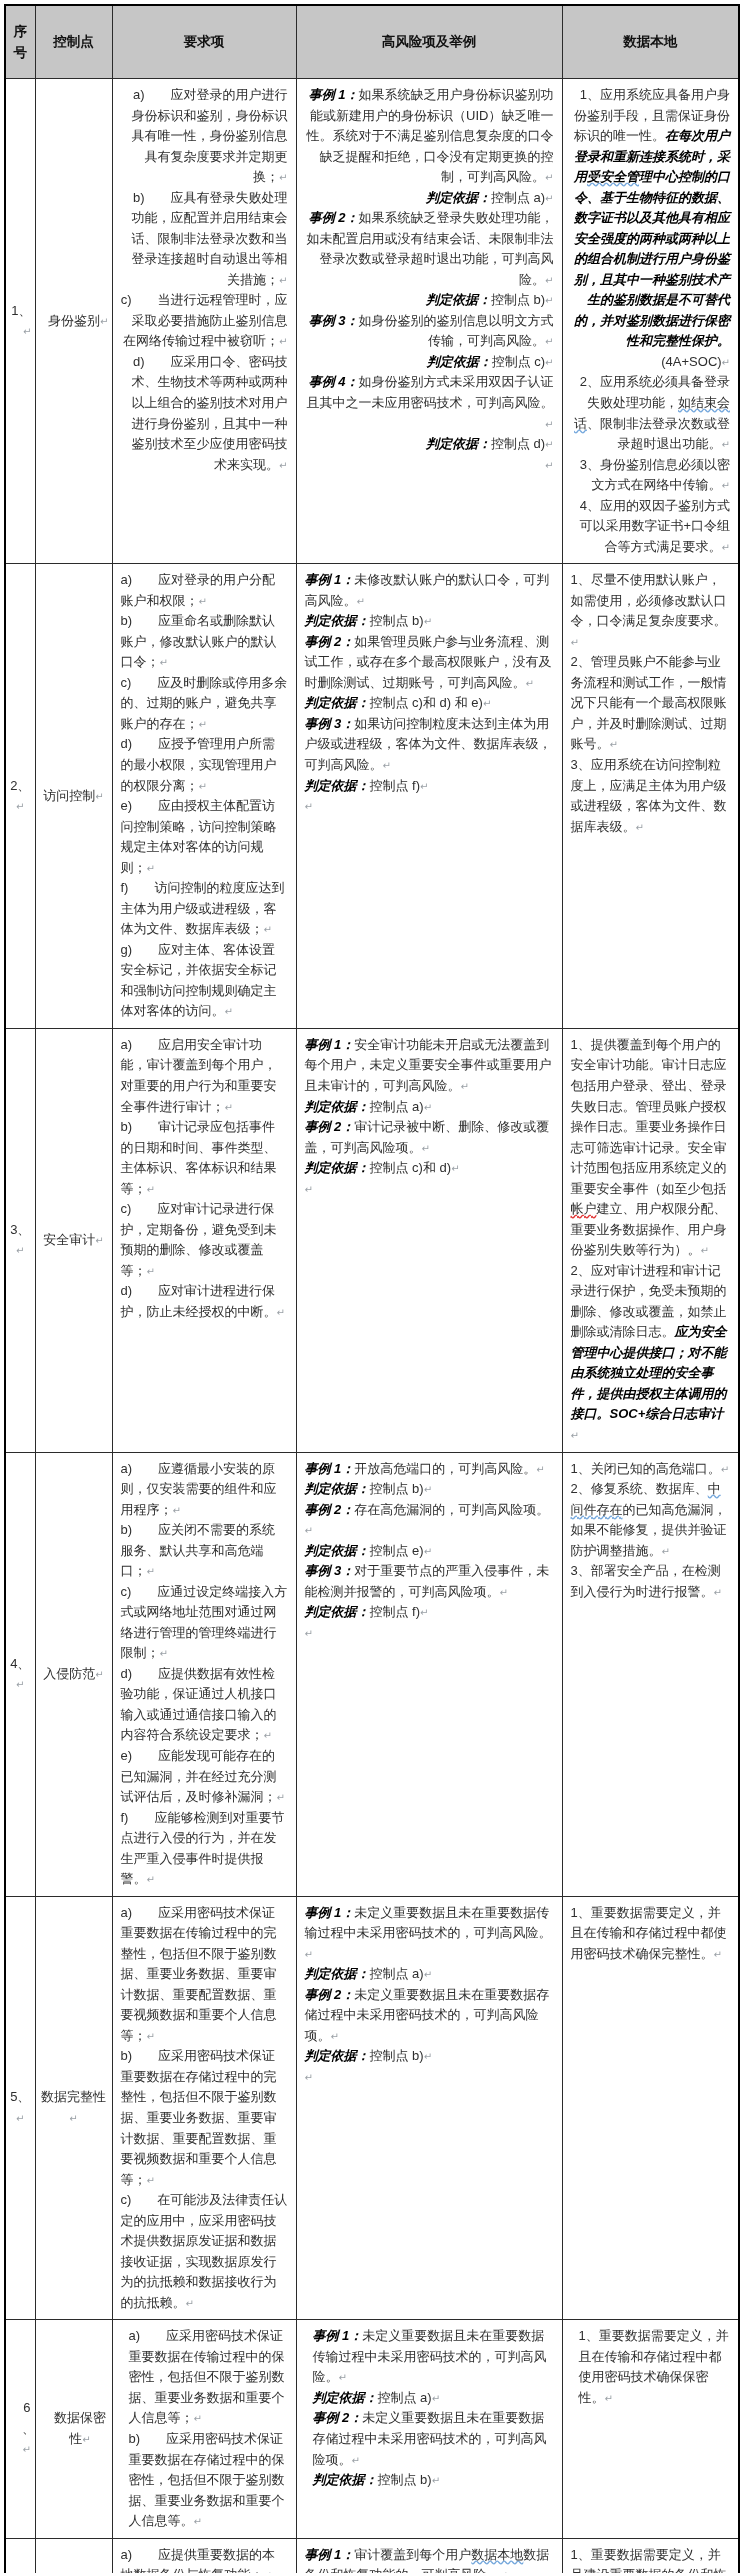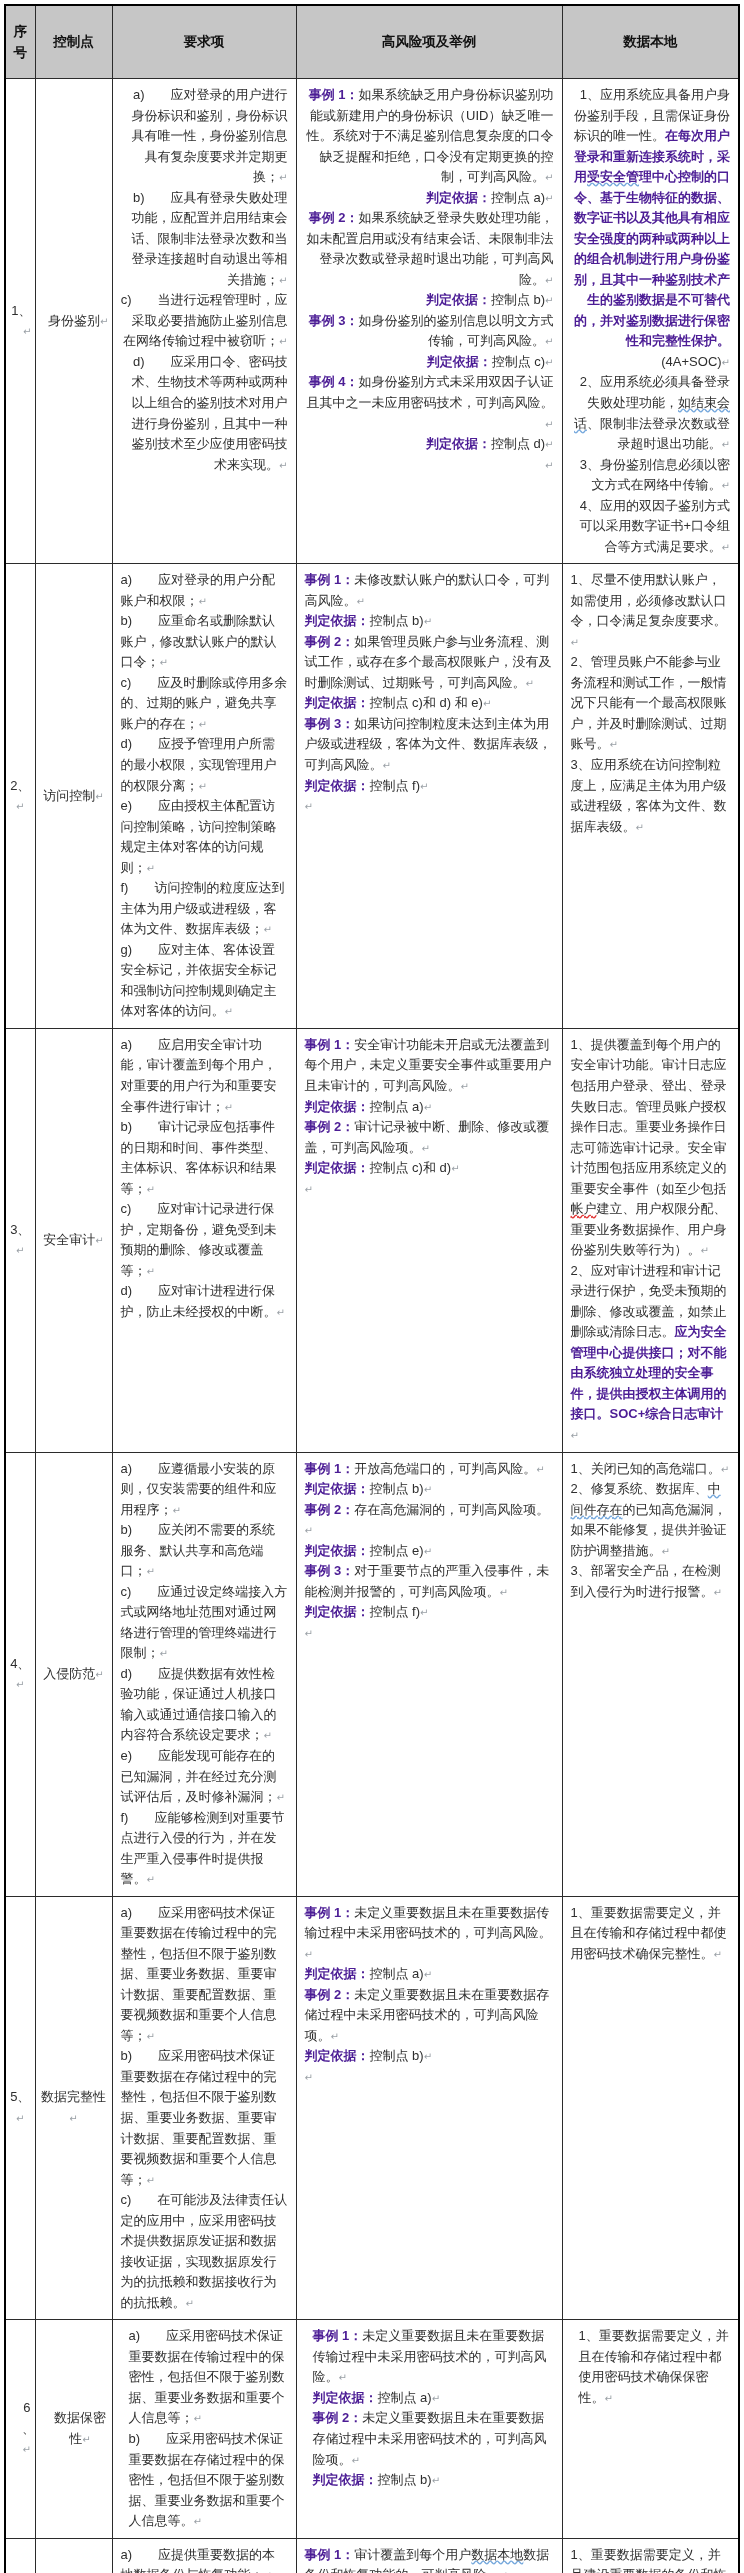--- a/index.html
+++ b/index.html
@@ -2,21 +2,21 @@
 <html><head>
 <meta charset="utf-8">
 <style>
   html,body{margin:0;padding:0;background:#ffffff;}
   body{padding:4px;font-family:"Liberation Sans","DejaVu Sans",sans-serif;color:#2e2e2e;}
   table{border-collapse:collapse;width:734px;table-layout:fixed;border:2px solid #000;}
   th,td{border:1px solid #2b2b2b;vertical-align:top;padding:6px 8px;font-size:13px;line-height:1.58;overflow-wrap:break-word;}
   thead th{background:#c6c6c6;color:#111;text-align:center;vertical-align:middle;height:64px;padding:4px 2px;font-size:13.5px;font-weight:bold;}
   td.c-no,td.c-ctrl{text-align:center;vertical-align:middle;padding:4px 3px;}
   .para{margin:0;}
-  .b{font-weight:bold;color:#4c1d95;}
+  .b{font-weight:bold;color:#000000;font-style:italic;}
   .wr{text-decoration-line:underline;text-decoration-style:wavy;text-decoration-color:#e03131;text-decoration-skip-ink:none;}
   .wb{text-decoration-line:underline;text-decoration-style:wavy;text-decoration-color:#74a7dc;text-decoration-skip-ink:none;}
   .mk{color:#9aa0a6;font-size:10px;}
   tr.row-1 td{height:450px;text-align:right;} tr.row-2 td{height:426px;margin-left:24px;} tr.row-3 td{height:386px;}
   tr.row-4 td{height:358px;} tr.row-5 td{height:336px;} tr.row-6 td{height:166px;padding-left:16px;}
   tr.row-7 td{height:174px;}
 </style>
 </head>
 <body>
 

